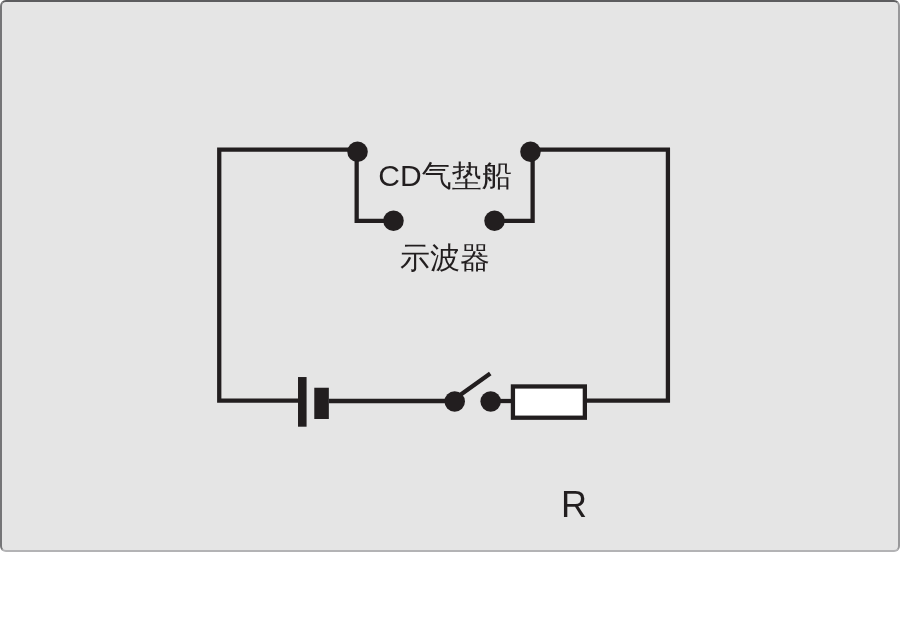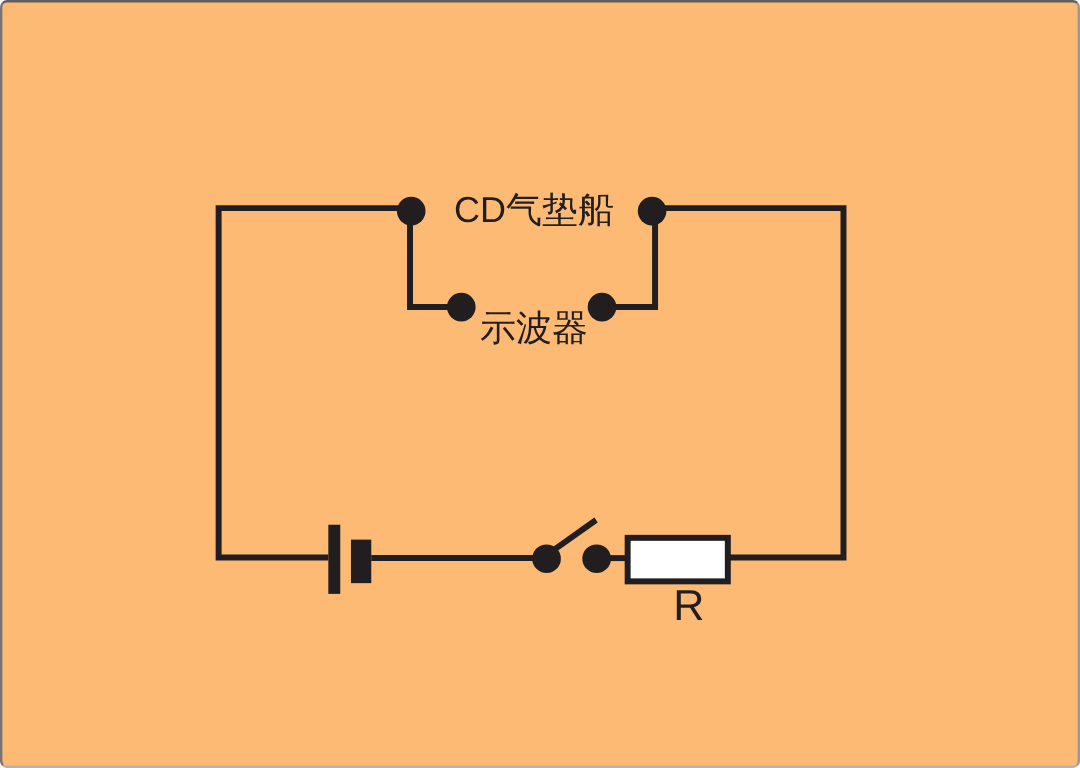--- a/index.html
+++ b/index.html
@@ -4,23 +4,23 @@
 <style>
   html, body {
     margin: 0;
     padding: 0;
     background: #ffffff;
     font-family: "Liberation Sans", "DejaVu Sans", sans-serif;
   }
   .frame {
     position: relative;
     width: 900px;
-    height: 640px;
+    height: 552px;
     box-sizing: border-box;
-    background: #fdba74;
+    background: #e5e5e5;
     border-style: solid;
     border-width: 2px;
     border-top-color: #5d5d5f;
     border-left-color: #757577;
     border-right-color: #98989a;
     border-bottom-color: #b3b3b5;
     border-radius: 6px;
     overflow: hidden;
   }
   .canvas {
@@ -57,21 +57,20 @@
     left: 352px; top: 157px;
     width: 182px;
     font-size: 30px;
     line-height: 34px;
   }
   .label-oscilloscope {
     left: 394px; top: 239px;
     width: 98px;
     font-size: 30px;
     line-height: 34px;
-    margin-top: 16px;
   }
   .label-resistor {
     left: 538px; top: 485px;
     width: 68px;
     font-size: 36px;
     line-height: 36px;
   }
 </style>
 </head>
 <body>

